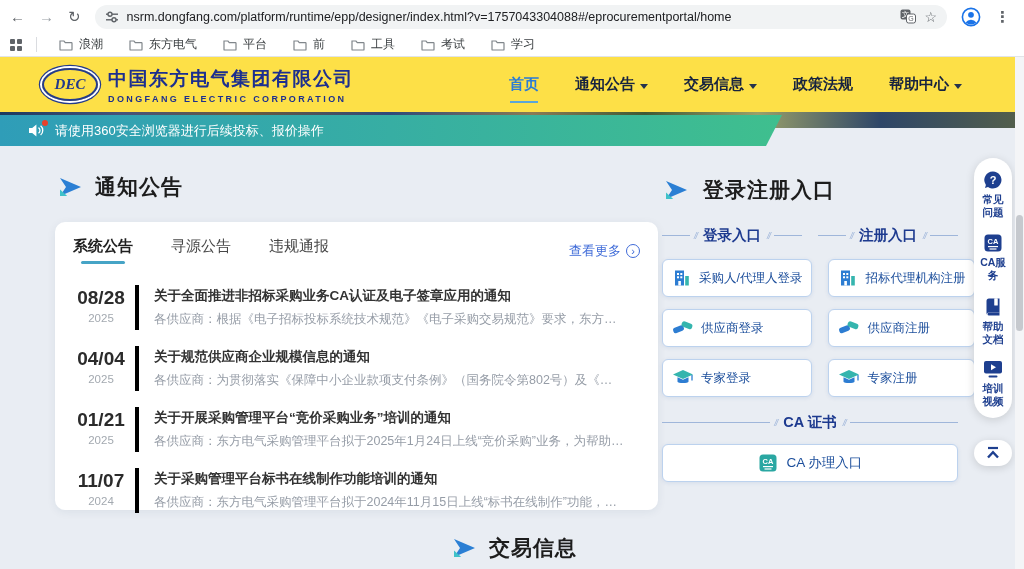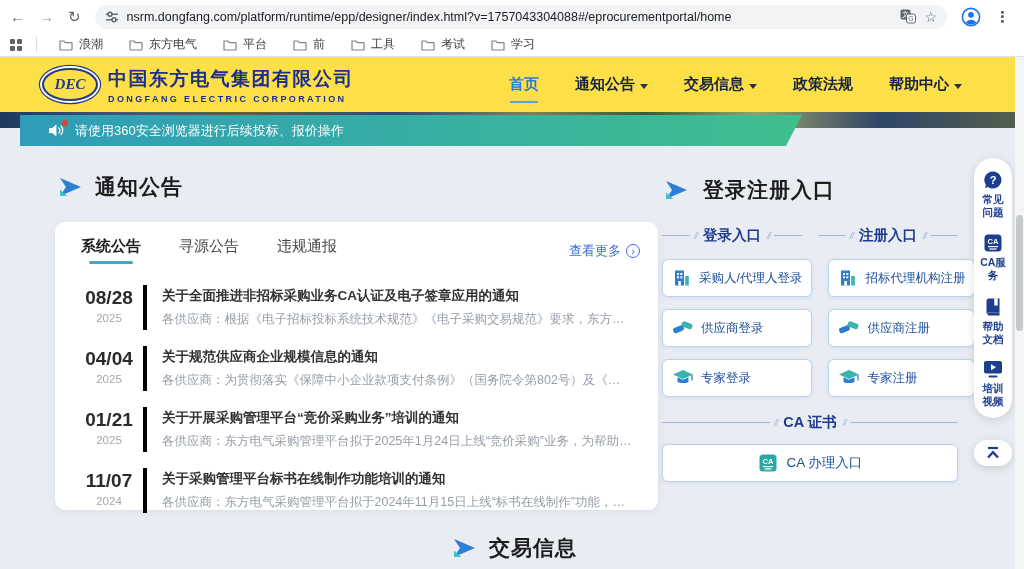--- a/index.html
+++ b/index.html
@@ -29,29 +29,29 @@
   .dec-oval { width: 56px; height: 33px; border: 2.5px solid #233a8c; border-radius: 50%; box-shadow: 0 0 0 2px #fff, 0 0 0 3.2px #233a8c; display: flex; align-items: center; justify-content: center; font-family: "Liberation Serif", serif; font-style: italic; font-weight: bold; font-size: 15px; color: #233a8c; }
   .brand-text .cn { font-size: 19px; font-weight: bold; color: #1c2f8f; letter-spacing: 1.5px; }
   .brand-text .en { font-size: 9px; font-weight: bold; color: #1c2f8f; letter-spacing: 2.4px; margin-top: 2px; }
   .main-nav { position: absolute; right: 62px; display: flex; align-items: center; gap: 36px; }
   .nav-item { font-size: 15px; font-weight: bold; color: #17233f; cursor: pointer; position: relative; white-space: nowrap; }
   .nav-item.active { color: #2c7cd6; }
   .nav-item.active::after { content: ""; position: absolute; left: 1px; right: 1px; bottom: -9px; height: 2px; background: #5aa6d8; }
   .caret { display: inline-block; width: 0; height: 0; border-left: 4px solid transparent; border-right: 4px solid transparent; border-top: 5px solid #25324d; margin-left: 5px; }
   
   .hero-strip { position: absolute; top: 112px; left: 0; width: 1024px; height: 16px; background: linear-gradient(90deg,#1d3a5f 0%,#46537a 12%,#6a5a3c 24%,#2e4a7a 38%,#8a7a55 52%,#3f5a35 63%,#9aa06a 74%,#2e4668 86%,#55604a 100%); }
-  .ticker { position: absolute; top: 115px; left: 0; width: 782px; height: 31px; background: linear-gradient(90deg,#2f9db8,#3fbf8e); clip-path: polygon(0 0,100% 0,calc(100% - 16px) 100%,0 100%); display: flex; align-items: center; padding-left: 28px; gap: 10px; z-index: 30; margin-left: 20px; }
+  .ticker { position: absolute; top: 115px; left: 0; width: 782px; height: 31px; background: linear-gradient(90deg,#2f9db8,#3fbf8e); clip-path: polygon(0 0,100% 0,calc(100% - 16px) 100%,0 100%); display: flex; align-items: center; padding-left: 28px; gap: 10px; z-index: 30; }
   .speaker-wrap { position: relative; width: 17px; height: 15px; }
   .speaker-dot { position: absolute; top: -3px; right: -3px; width: 6px; height: 6px; border-radius: 50%; background: #e8402a; }
   .ticker-text { color: #fff; font-size: 13px; }
   
   .sec-head { position: absolute; display: flex; align-items: center; gap: 13px; }
   .sec-title { font-size: 21px; font-weight: bold; color: #1d1d1d; letter-spacing: 1px; }
   
-  .notice-card { position: absolute; left: 55px; top: 222px; width: 603px; height: 288px; background: #fff; border-radius: 10px; box-shadow: 0 2px 10px rgba(30,50,90,.07); padding-left: 8px; }
+  .notice-card { position: absolute; left: 55px; top: 222px; width: 603px; height: 288px; background: #fff; border-radius: 10px; box-shadow: 0 2px 10px rgba(30,50,90,.07); }
   .tabs-row { display: flex; align-items: center; padding: 15px 18px 9px 18px; }
   .tabs { display: flex; gap: 38px; }
   .tab { font-size: 15px; color: #474747; cursor: pointer; position: relative; padding-bottom: 8px; }
   .tab.active { color: #1f1f1f; font-weight: bold; }
   .tab.active::after { content: ""; position: absolute; left: 8px; right: 8px; bottom: 0; height: 3px; border-radius: 2px; background: #46a4c6; }
   .more-link { margin-left: auto; display: flex; align-items: center; gap: 5px; color: #3f6bd8; font-size: 13px; cursor: pointer; }
   .more-circle { width: 14px; height: 14px; border: 1px solid #3f6bd8; border-radius: 50%; font-size: 11px; line-height: 12px; text-align: center; }
   .notice-list { padding: 4px 6px 0 6px; }
   .notice-item { display: flex; align-items: flex-start; padding: 8px 12px; cursor: pointer; }
   .date-block { width: 66px; flex-shrink: 0; text-align: center; border-right: 4px solid #000000; padding: 2px 6px 6px 0; margin-right: 15px; }

